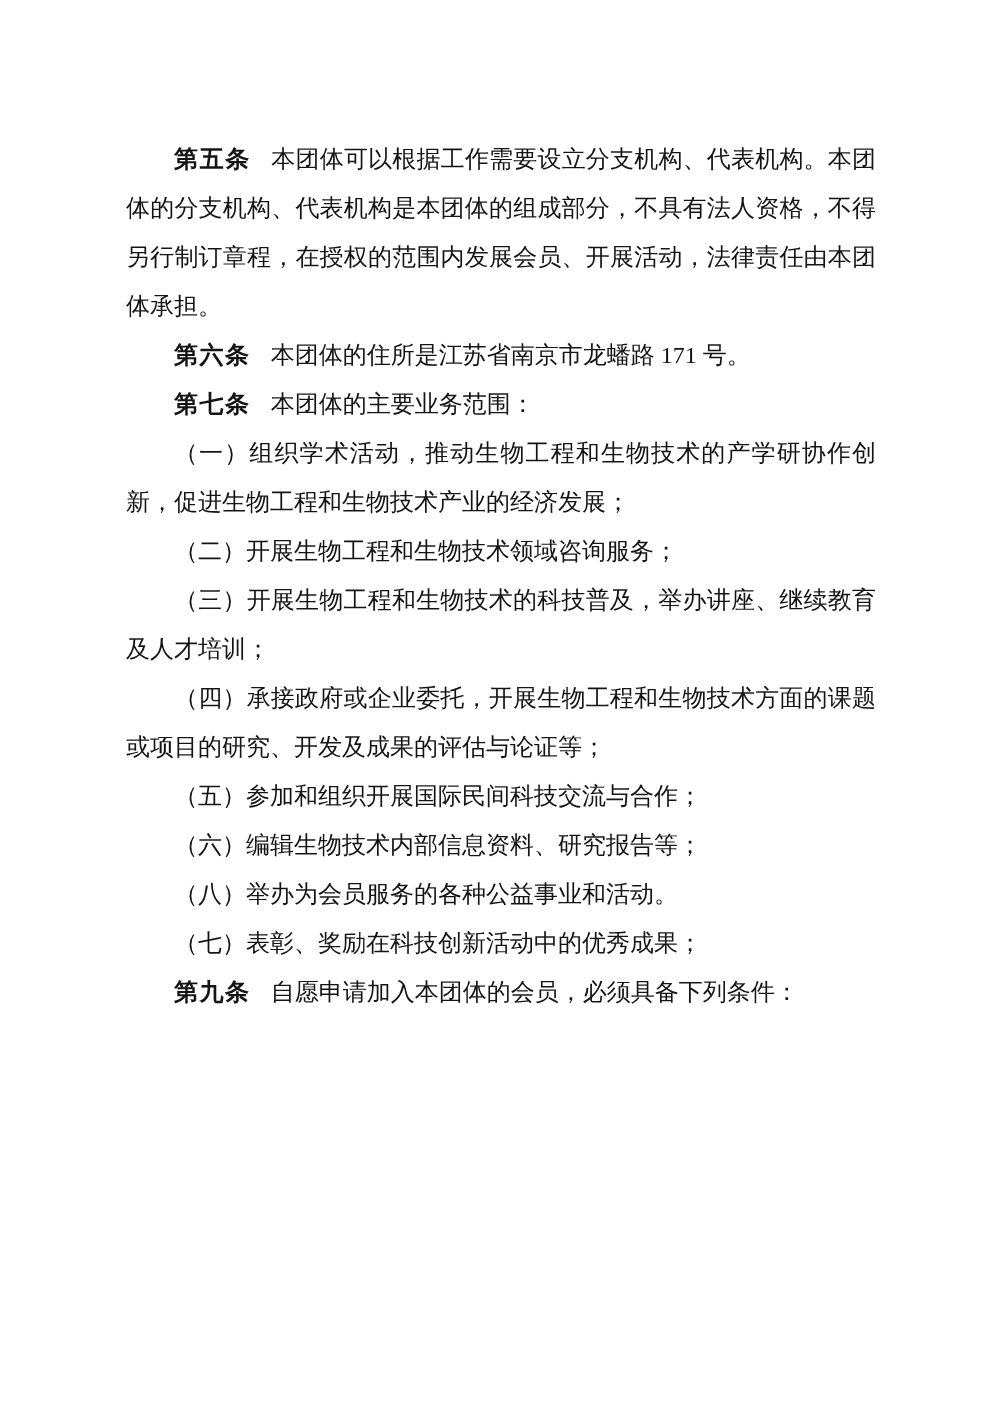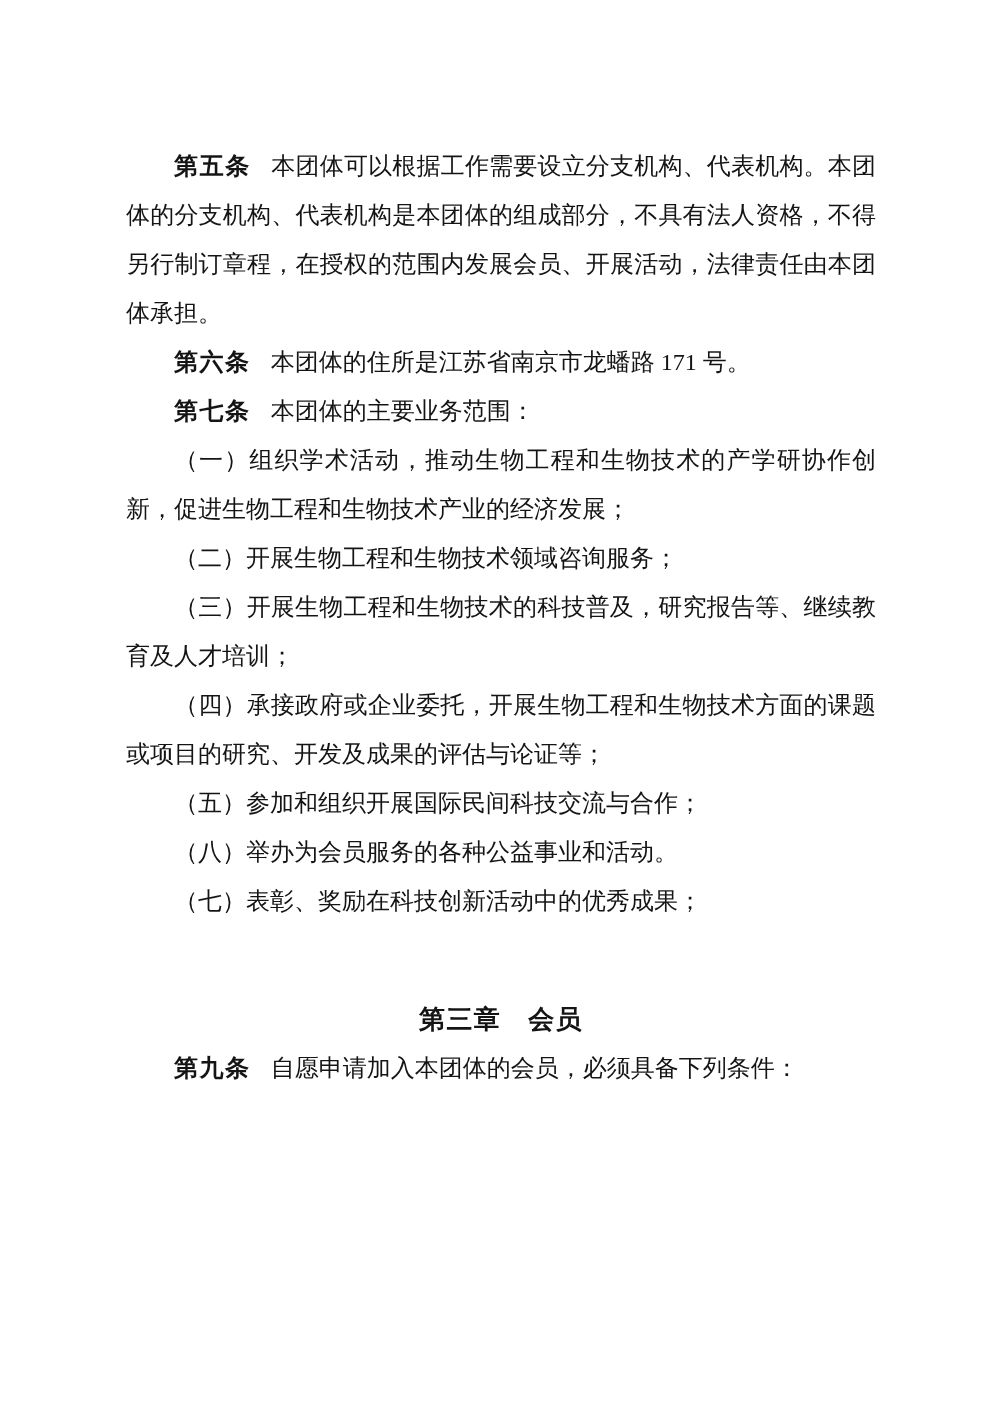--- a/index.html
+++ b/index.html
@@ -5,21 +5,21 @@
   html, body {
     margin: 0;
     padding: 0;
     background: #ffffff;
   }
   .page {
     position: relative;
     width: 1000px;
     height: 1130px;
     box-sizing: border-box;
-    margin: 9px auto;
+    margin: 2px auto;
     padding: 133px 124px 4px 126px;
     background: #ffffff;
     color: #141414;
     font-family: "Liberation Serif", "DejaVu Serif", serif;
     font-size: 24px;
     line-height: 49px;
     text-align: justify;
     overflow: hidden;
   }
   p.para, p.item {
@@ -63,26 +63,26 @@
 
   <p class="para"><span class="article-label">第五条</span><span class="article-text">本团体可以根据工作需要设立分支机构、代表机构。本团体的分支机构、代表机构是本团体的组成部分，不具有法人资格，不得另行制订章程，在授权的范围内发展会员、开展活动，法律责任由本团体承担。</span></p>
 
   <p class="para"><span class="article-label">第六条</span><span class="article-text">本团体的住所是江苏省南京市龙蟠路 171 号。</span></p>
 
 
   <p class="para"><span class="article-label">第七条</span><span class="article-text">本团体的主要业务范围：</span></p>
 
   <p class="item">（一）组织学术活动，推动生物工程和生物技术的产学研协作创新，促进生物工程和生物技术产业的经济发展；</p>
   <p class="item">（二）开展生物工程和生物技术领域咨询服务；</p>
-  <p class="item">（三）开展生物工程和生物技术的科技普及，研究报告等、继续教育及人才培训；</p>
+  <p class="item">（三）开展生物工程和生物技术的科技普及，举办讲座、继续教育及人才培训；</p>
   <p class="item">（四）承接政府或企业委托，开展生物工程和生物技术方面的课题或项目的研究、开发及成果的评估与论证等；</p>
   <p class="item">（五）参加和组织开展国际民间科技交流与合作；</p>
+  <p class="item">（六）编辑生物技术内部信息资料、研究报告等；</p>
   <p class="item">（八）举办为会员服务的各种公益事业和活动。</p>
   <p class="item">（七）表彰、奖励在科技创新活动中的优秀成果；</p>
 
-  <h2 class="chapter chapter-3">第三章　会员</h2>
 
 
   <p class="para"><span class="article-label">第九条</span><span class="article-text">自愿申请加入本团体的会员，必须具备下列条件：</span></p>
 
   <div class="page-number">2</div>
 
 </div>
 
 </body></html>

